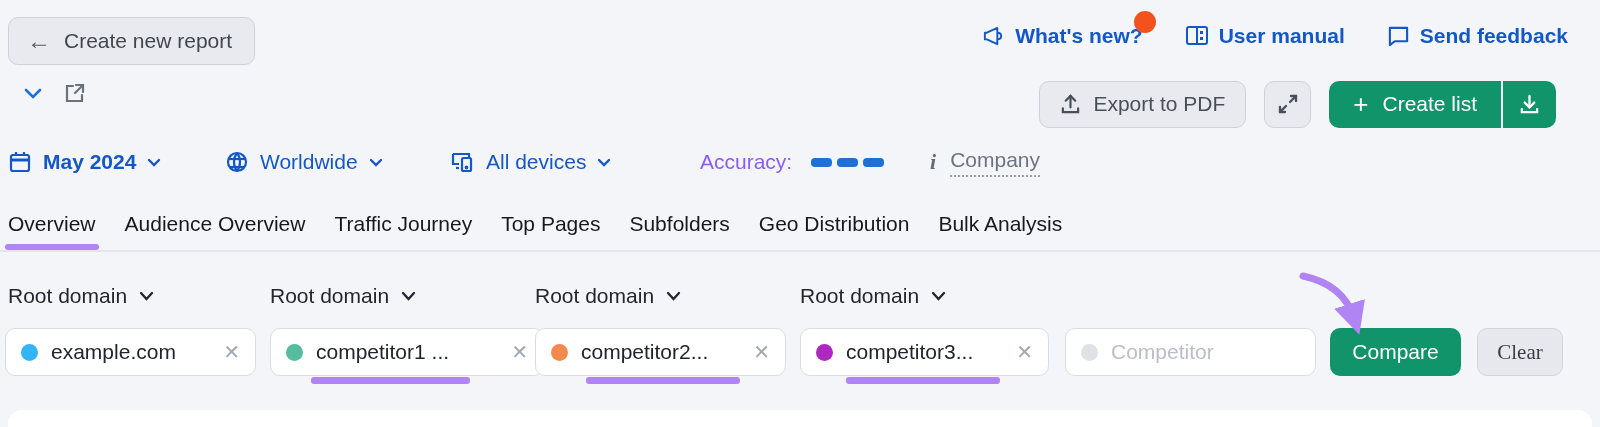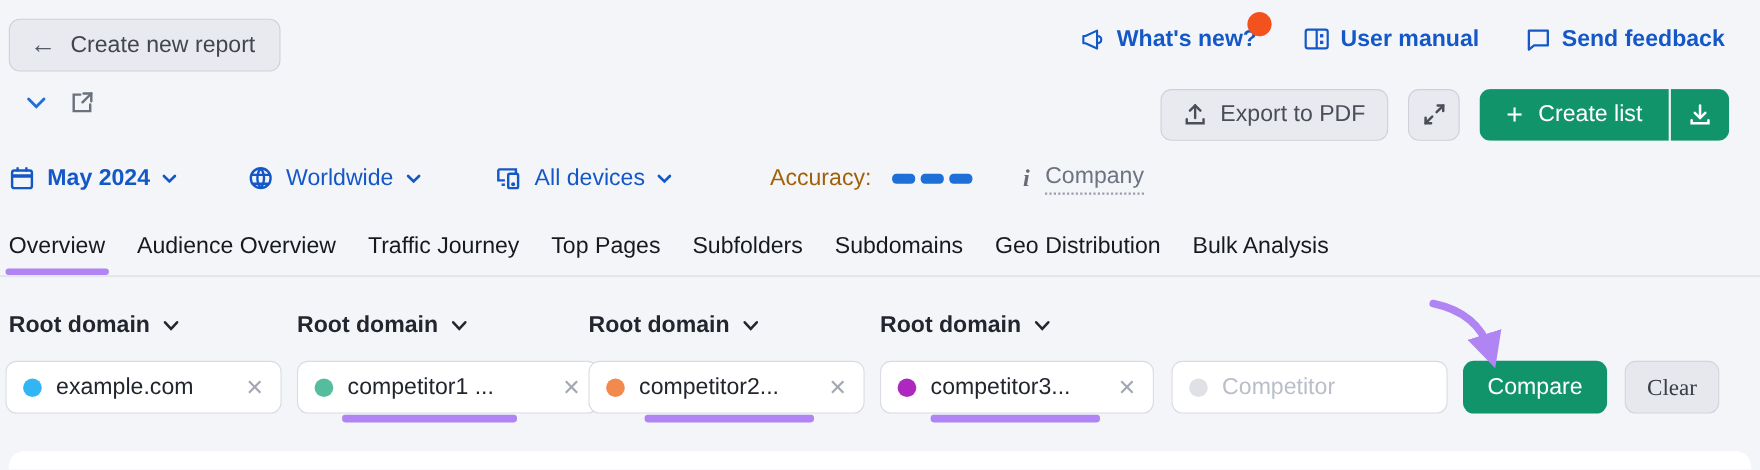--- a/index.html
+++ b/index.html
@@ -37,21 +37,21 @@
   .title-row {
     position: absolute; left: 8px; top: 82px;
     display: flex; align-items: center;
   }
   .page-title { font-size: 31px; font-weight: 700; color: #181b21; }
   .page-title .domain { color: #1e70d8; cursor: pointer; }
   .title-chevron { margin-left: 16px; cursor: pointer; }
   .ext-link { margin-left: 22px; cursor: pointer; }
 
   .title-actions {
-    position: absolute; right: 28px; top: 80px;
+    position: absolute; right: 44px; top: 80px;
     display: flex; align-items: center; gap: 18px; height: 48px;
   }
   .btn-gray {
     display: inline-flex; align-items: center; gap: 12px; height: 47px;
     padding: 0 20px; background: #e9eaef; border: 1px solid #ced1da;
     border-radius: 10px; font-size: 21px; color: #494e58; cursor: pointer;
   }
   .btn-square { width: 47px; justify-content: center; padding: 0; }
   .btn-green-group { display: flex; height: 47px; border-radius: 10px; overflow: hidden; gap: 2px; }
   .btn-green {
@@ -63,41 +63,41 @@
 
   
   .filters { position: absolute; left: 0; top: 142px; width: 100%; height: 40px; }
   .filter-item {
     position: absolute; top: 0; display: inline-flex; align-items: center;
     gap: 11px; font-size: 21px; color: #1358c6; cursor: pointer; height: 40px;
   }
   .filter-date { left: 8px; font-weight: bold; }
   .filter-region { left: 225px; }
   .filter-devices { left: 450px; }
-  .accuracy { left: 700px; color: #a16207; cursor: default; font-weight: 500; }
+  .accuracy { left: 700px; color: #8b5cf6; cursor: default; font-weight: 500; }
   .acc-bars { display: inline-flex; gap: 5px; margin-left: 8px; }
   .acc-bar { width: 21px; height: 9px; border-radius: 4px; }
   .company { left: 930px; color: #6d7380; gap: 14px; }
   .info-i { font-family: "Liberation Serif", serif; font-style: italic; font-weight: 700; font-size: 22px; color: #666b75; }
   .company-label { border-bottom: 2px dotted #9aa0ab; padding-bottom: 3px; }
 
   
   .tabs-divider { position: absolute; left: 0; top: 250px; width: 1600px; height: 2px; background: #e4e6ec; }
   .tabs { position: absolute; left: 8px; top: 212px; display: flex; gap: 29px; }
   .tab { position: relative; font-size: 21px; font-weight: 500; color: #16191f; cursor: pointer; padding-bottom: 14px; }
   .tab.active .tab-underline {
     position: absolute; left: -3px; right: -3px; bottom: 0; height: 6px;
     border-radius: 3px; display: block;
   }
   .tab-underline { display: none; }
 
   
   .selector {
     position: absolute; top: 284px; display: inline-flex; align-items: center;
-    gap: 12px; font-size: 21px; font-weight: 700; color: #23262e; cursor: pointer;
+    gap: 12px; font-size: 21px; font-weight: 400; color: #23262e; cursor: pointer;
   }
 
   
   .chip, .chip-input {
     position: absolute; top: 328px; height: 48px; background: #fff;
     border: 1px solid #d9dce3; border-radius: 10px;
     display: inline-flex; align-items: center; gap: 13px; padding: 0 15px;
   }
   .chip-dot { width: 17px; height: 17px; border-radius: 50%; flex: none; }
   .chip-label { font-size: 21px; color: #21252d; flex: 1; white-space: nowrap; overflow: hidden; }
@@ -282,21 +282,20 @@
   <div class="tabs-divider"></div>
   <div class="tabs">
     <span class="tab active">
       <span>Overview</span>
       <span class="tab-underline" style="background-color: rgb(177, 132, 243);"></span>
     </span>
     <span class="tab"><span>Audience Overview</span></span>
     <span class="tab"><span>Traffic Journey</span></span>
     <span class="tab"><span>Top Pages</span></span>
     <span class="tab"><span>Subfolders</span></span>
-    <span class="tab"><span>Subdomains</span></span>
     <span class="tab"><span>Geo Distribution</span></span>
     <span class="tab"><span>Bulk Analysis</span></span>
   </div>
 
   <span class="selector" style="left:8px">
     <span>Root domain</span>
     <svg width="15" height="10" viewBox="0 0 15 10" fill="none" stroke="#23262e" stroke-width="2.3" stroke-linecap="round">
         <path d="M2 2 L7.5 8 L13 2"></path>
       </svg>
   </span>

